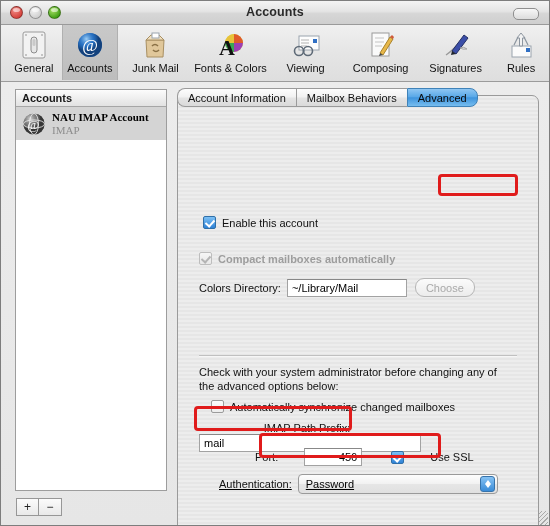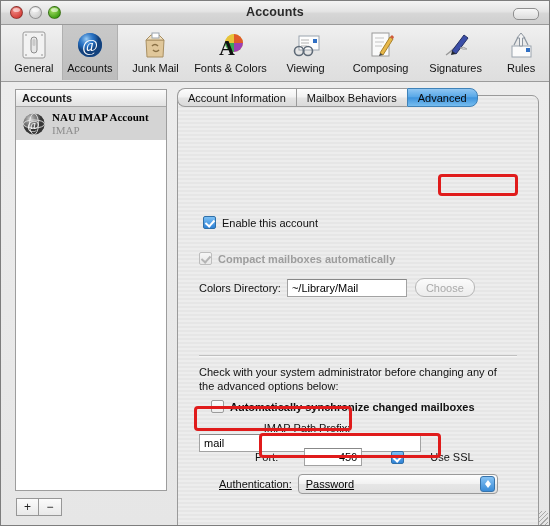--- a/index.html
+++ b/index.html
@@ -580,21 +580,21 @@
         <div class="tfield" style="width:120px; margin-left:6px;">~/Library/Mail</div>
         <div class="pushbtn" style="margin-left:8px;">Choose</div>
       </div>
 
 
 
       <div class="hrule" style="left:22px; top:260px; width:318px;"></div>
 
       <div style="position:absolute; left:22px; top:271px; width:310px; font-size:11px; color:#111; line-height:1.25;">Check with your system administrator before changing any of the advanced options below:</div>
 
-      <div class="row" style="left:34px; top:305px;font-weight:bold;">
+      <div class="row" style="left:34px; top:305px;">
         <div class="cbox off"></div>
         <span class="lbl">Automatically synchronize changed mailboxes</span>
       </div>
 
       <div class="row" style="left:16px; top:327px;flex-direction:column;">
         <span class="lbl">IMAP Path Prefix:</span>
         <div class="tfield" style="width:222px; margin-left:6px;">mail</div>
       </div>
 
       <div class="row" style="left:78px; top:353px;gap:20px;">

